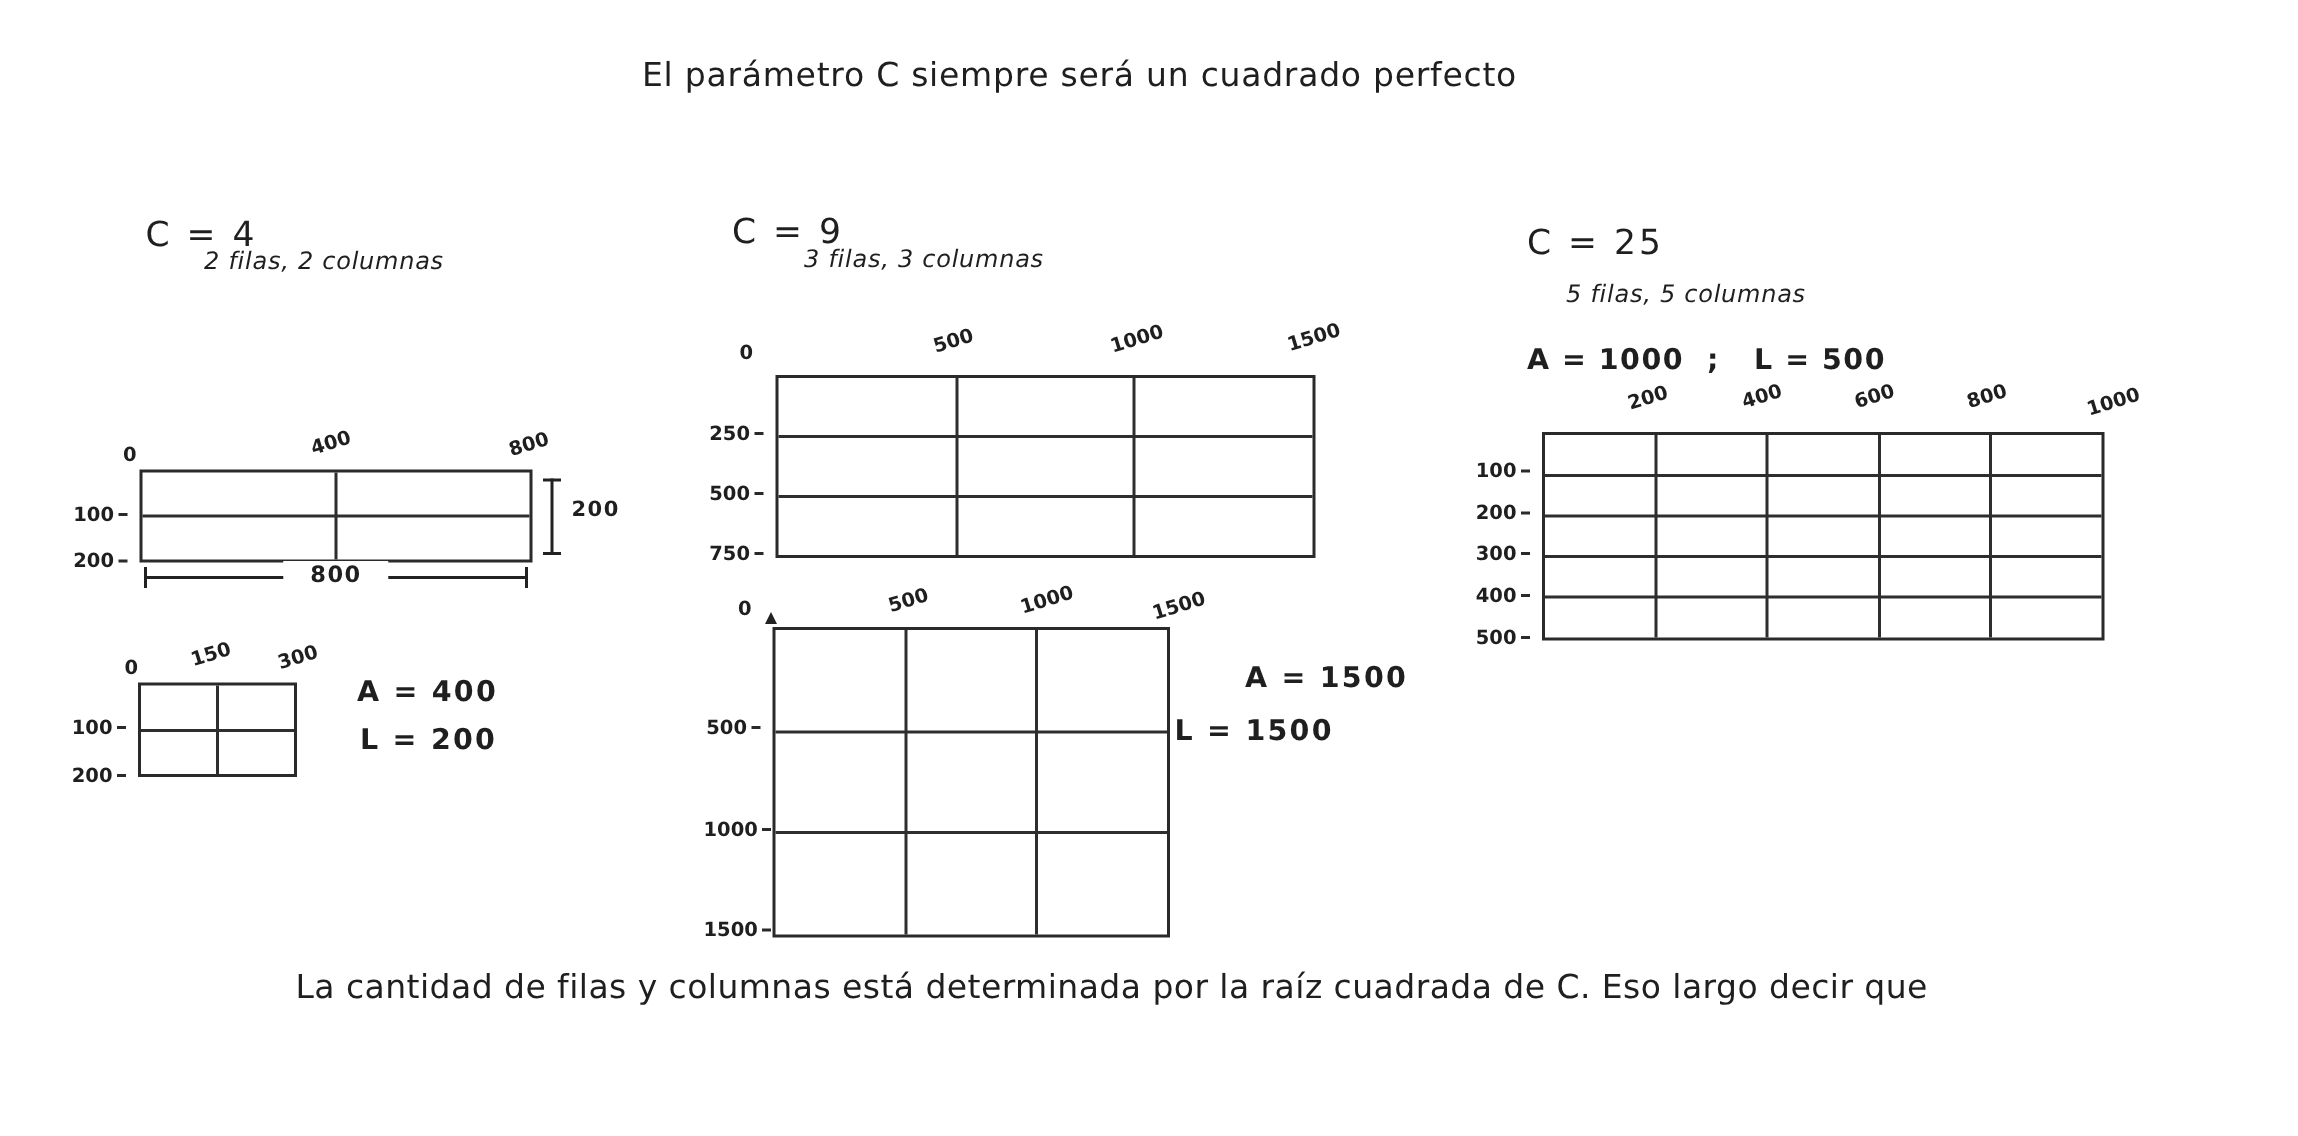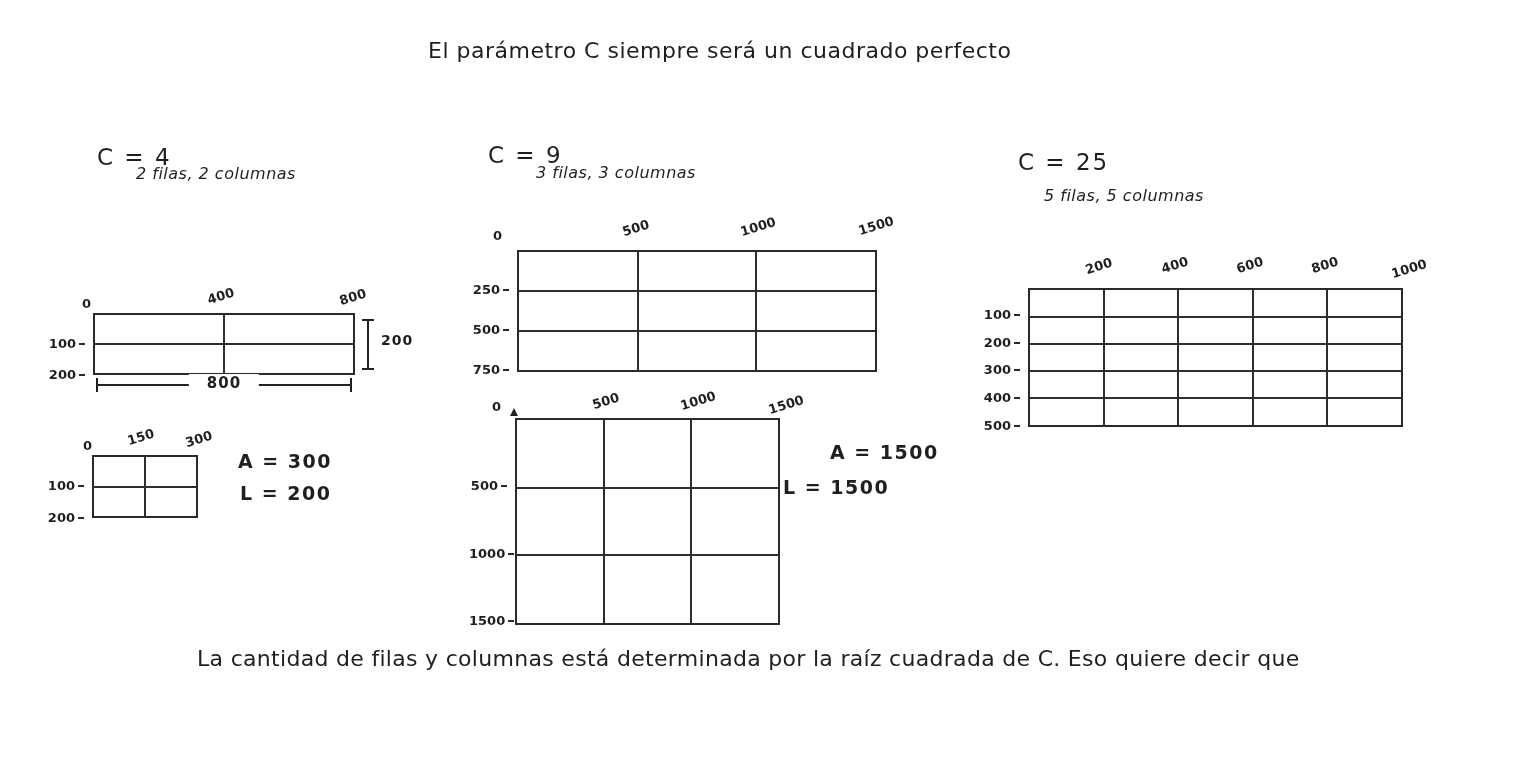--- a/index.html
+++ b/index.html
@@ -70,21 +70,21 @@
     <div class="grid-box">
       <div class="vline" style="left:calc(50% - 1px);"></div>
       <div class="hline" style="top:calc(50% - 1px);"></div>
     </div>
     <span class="xtick" style="left:-9px;top:-17px;">0</span>
     <span class="xtick rot" style="left:38px;top:-22px;">150</span>
     <span class="xtick rot" style="left:96px;top:-20px;">300</span>
     <span class="ytick" style="top:23px;">100</span>
     <span class="ytick" style="top:55px;">200</span>
   </div>
-  <div class="abs sidelabel" style="left:238px;top:450px;">A = 300</div>
+  <div class="abs sidelabel" style="left:238px;top:450px;">A = 400</div>
   <div class="abs sidelabel" style="left:240px;top:482px;">L = 200</div>
 
   <div class="abs heading" style="left:488px;top:114px;">C = 9</div>
   <div class="abs subheading" style="left:536px;top:163px;">3 filas, 3 columnas</div>
 
   <div class="grid-wrap" style="left:517px;top:250px;width:360px;height:122px;">
     <div class="grid-box">
       <div class="vline" style="left:calc(33.333% - 1px);"></div>
       <div class="vline" style="left:calc(66.667% - 1px);"></div>
       <div class="hline" style="top:calc(33.333% - 1px);"></div>
@@ -113,20 +113,21 @@
     <span class="xtick rot" style="left:256px;top:-16px;">1500</span>
     <span class="ytick" style="top:60px;">500</span>
     <span class="ytick" style="top:128px;">1000</span>
     <span class="ytick" style="top:195px;">1500</span>
   </div>
   <div class="abs sidelabel" style="left:830px;top:441px;">A = 1500</div>
   <div class="abs sidelabel" style="left:783px;top:476px;">L = 1500</div>
 
   <div class="abs heading" style="left:1018px;top:121px;">C = 25</div>
   <div class="abs subheading" style="left:1044px;top:186px;">5 filas, 5 columnas</div>
+  <div class="abs params" style="left:1018px;top:229px;">A = 1000  ;   L = 500</div>
 
   <div class="grid-wrap" style="left:1028px;top:288px;width:375px;height:139px;">
     <div class="grid-box">
       <div class="vline" style="left:calc(20% - 1px);"></div>
       <div class="vline" style="left:calc(40% - 1px);"></div>
       <div class="vline" style="left:calc(60% - 1px);"></div>
       <div class="vline" style="left:calc(80% - 1px);"></div>
       <div class="hline" style="top:calc(20% - 1px);"></div>
       <div class="hline" style="top:calc(40% - 1px);"></div>
       <div class="hline" style="top:calc(60% - 1px);"></div>
@@ -137,15 +138,15 @@
     <span class="xtick rot" style="left:211px;top:-27px;">600</span>
     <span class="xtick rot" style="left:286px;top:-27px;">800</span>
     <span class="xtick rot" style="left:366px;top:-22px;">1000</span>
     <span class="ytick" style="top:19px;">100</span>
     <span class="ytick" style="top:47px;">200</span>
     <span class="ytick" style="top:74px;">300</span>
     <span class="ytick" style="top:102px;">400</span>
     <span class="ytick" style="top:130px;">500</span>
   </div>
 
-  <div class="abs footer-line" style="left:197px;top:646px;">La cantidad de filas y columnas está determinada por la raíz cuadrada de C. Eso quiere decir que</div>
+  <div class="abs footer-line" style="left:197px;top:646px;">La cantidad de filas y columnas está determinada por la raíz cuadrada de C. Eso largo decir que</div>
 
 </div>
 
 </body></html>

